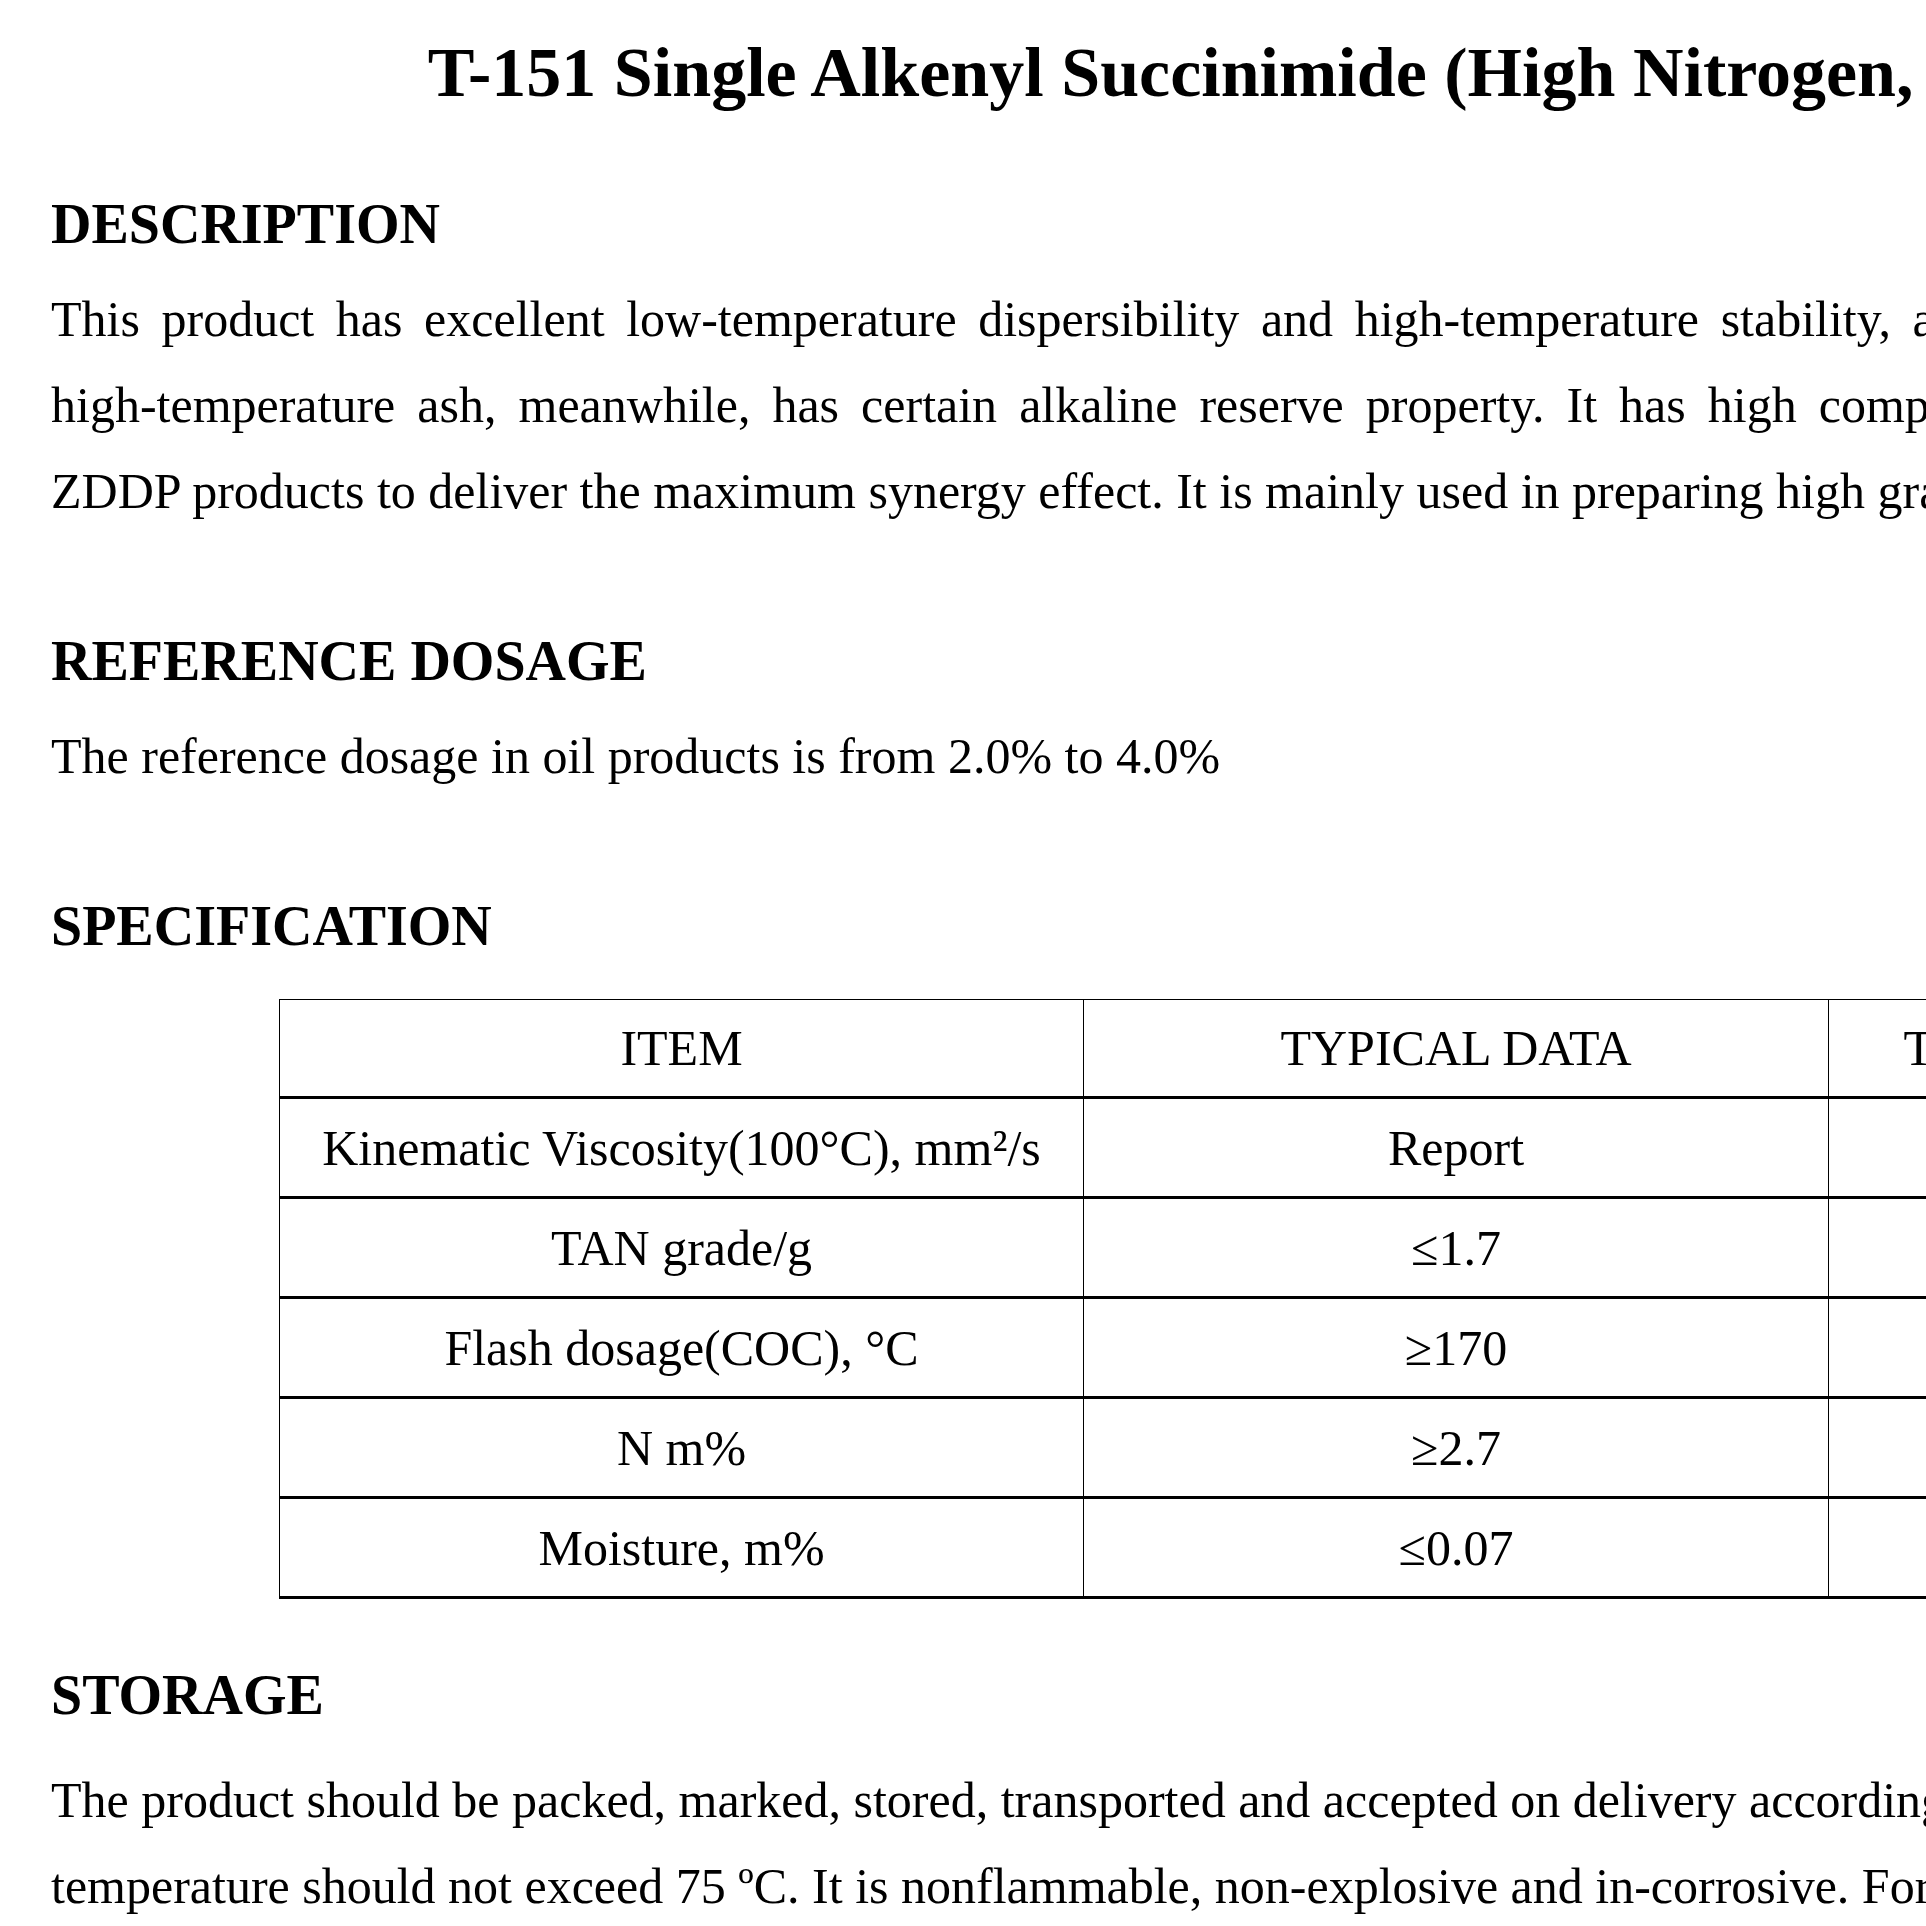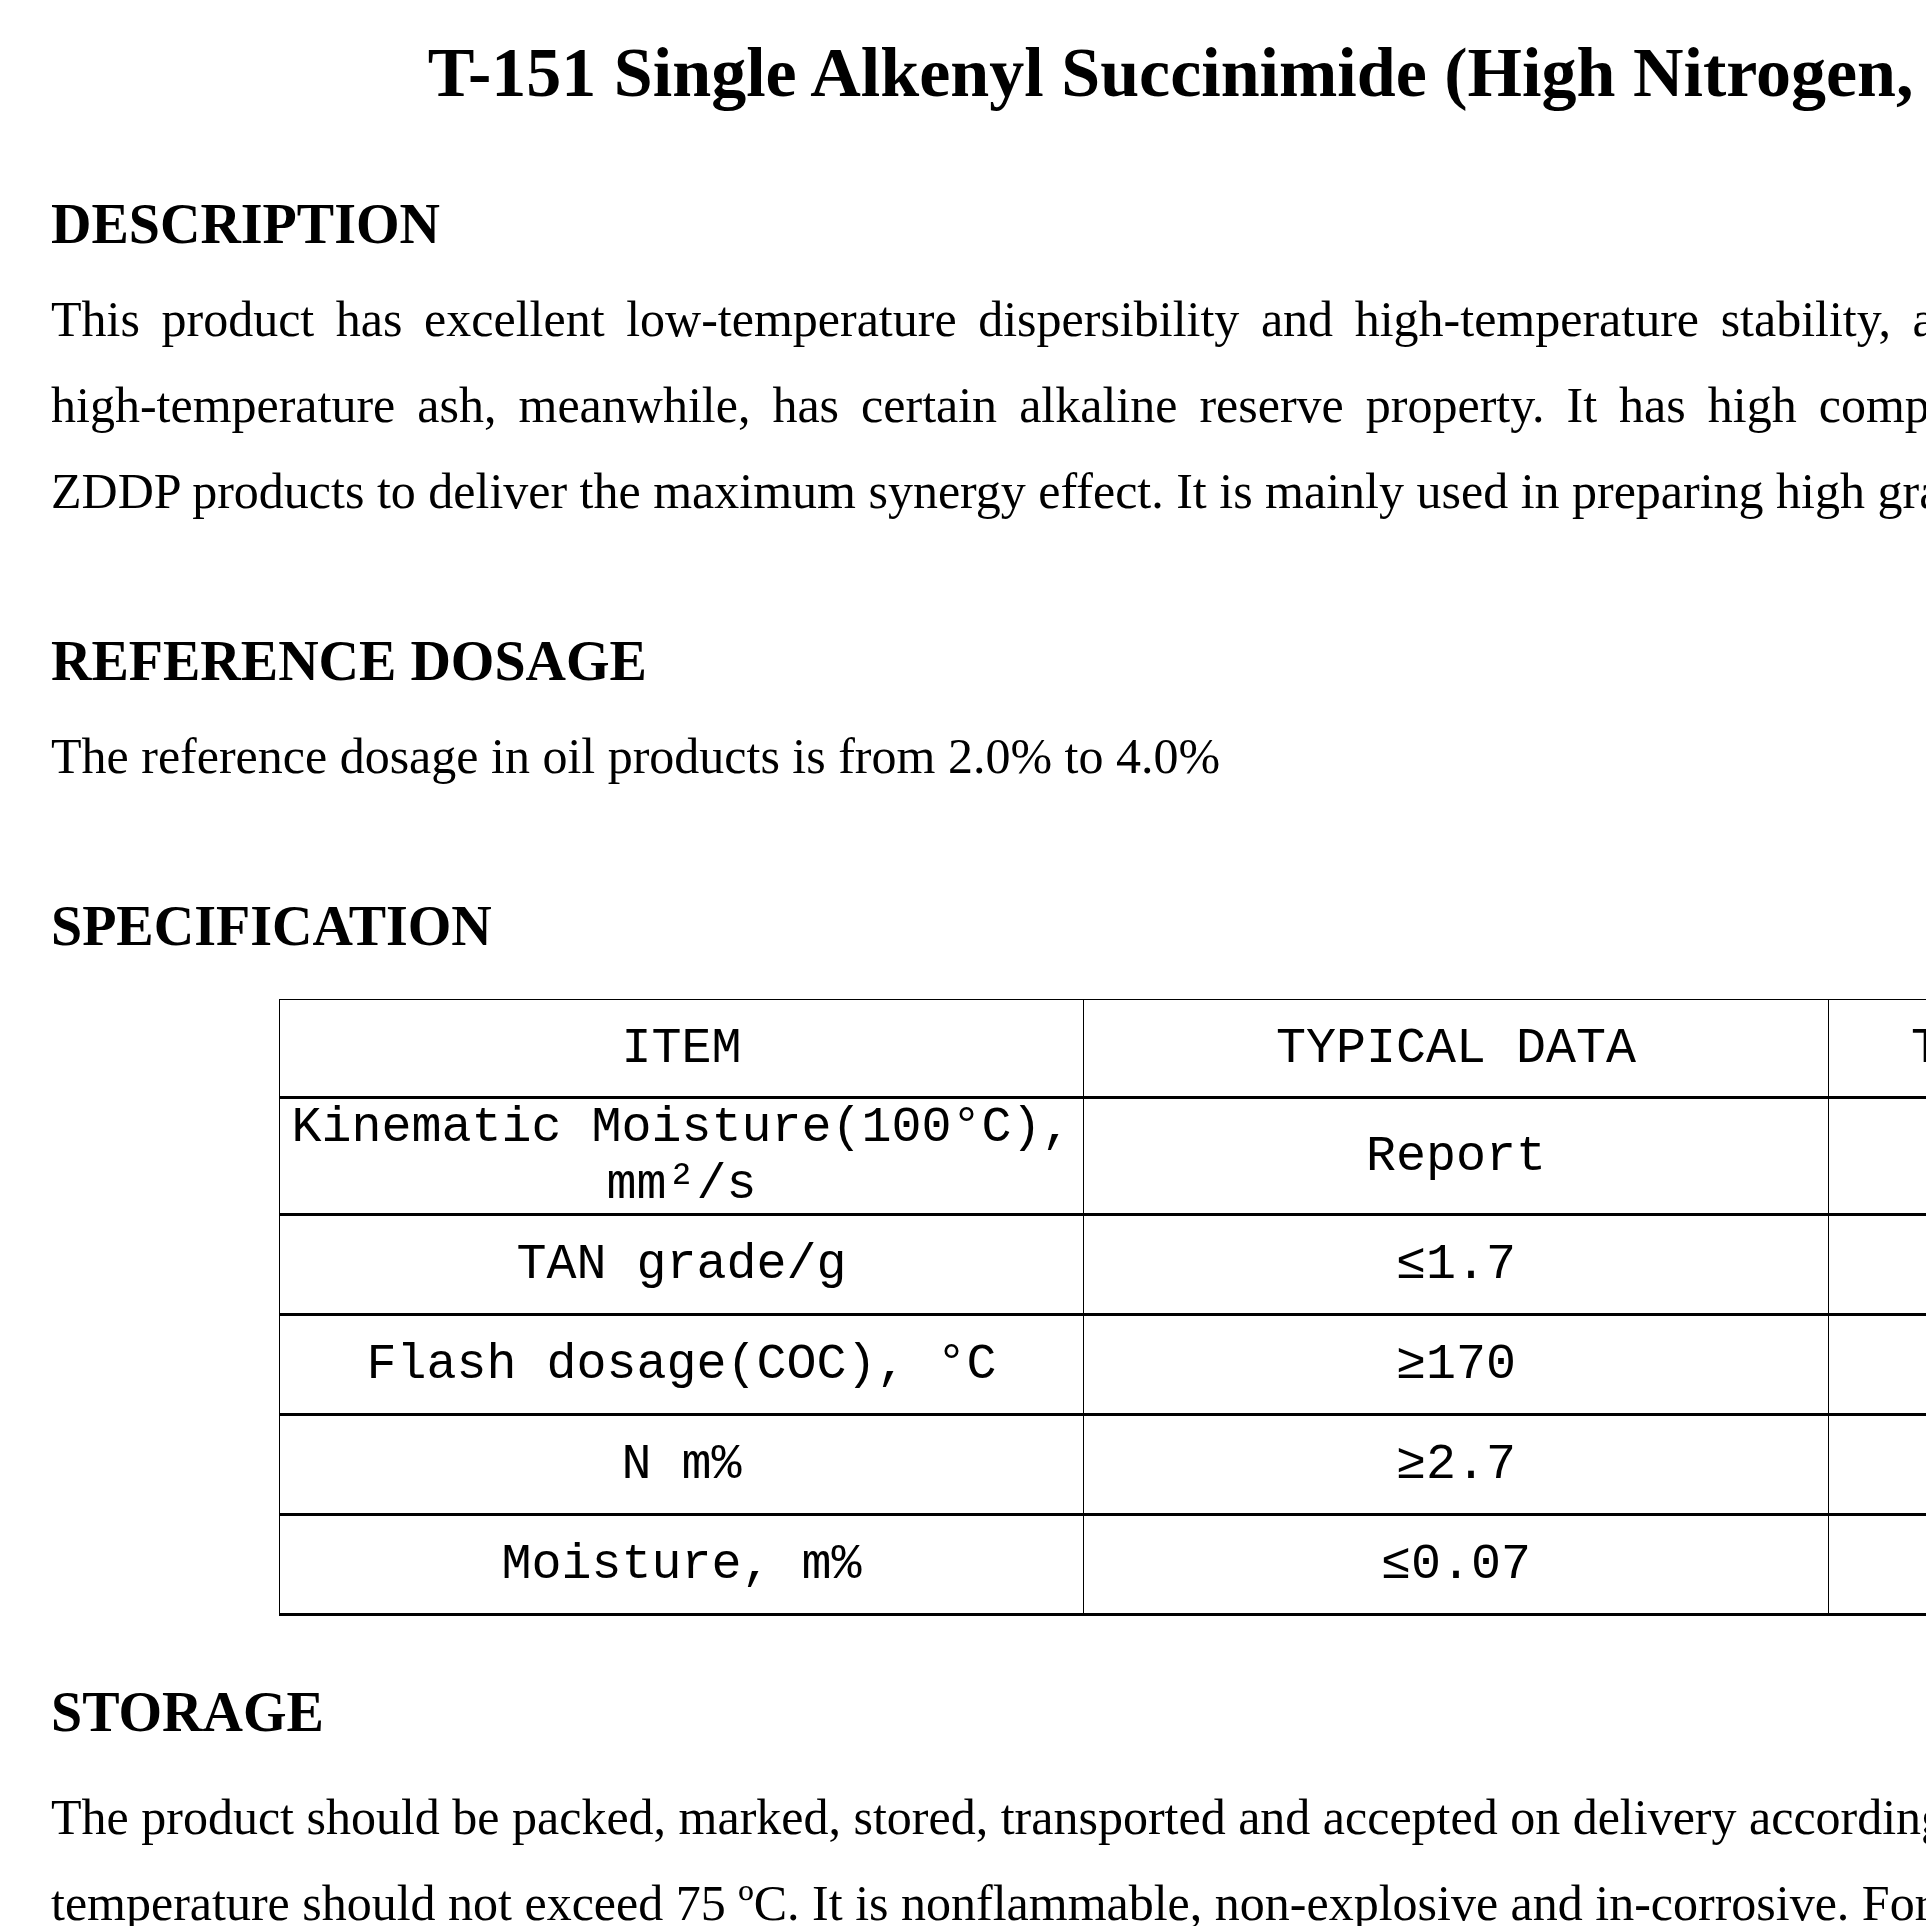--- a/index.html
+++ b/index.html
@@ -48,21 +48,20 @@
     width: 2044px;
   }
   th, td {
     border: 1.9px solid #000000;
     border-bottom-width: 3.5px;
     text-align: center;
     vertical-align: middle;
     font-size: 50px;
     font-weight: normal;
     padding: 0;
-    font-family: Liberation Mono, monospace;
   }
   tr.header-row th { height: 96px; }
   tr.data-row  td { height: 97px; }
 </style>
 </head>
 <body>
 
 <div class="page">
 
   <div class="doc-title">T-151 Single Alkenyl Succinimide (High Nitrogen, Ashless)</div>
@@ -87,21 +86,21 @@
       <col style="width:745px">
       <col style="width:495px">
     </colgroup>
     <tbody>
         <tr class="header-row">
           <th>ITEM</th>
           <th>TYPICAL DATA</th>
           <th>TEST METHOD</th>
         </tr>
         <tr class="data-row">
-          <td>Kinematic Moisture(100°C), mm²/s</td>
+          <td>Kinematic Viscosity(100°C), mm²/s</td>
           <td>Report</td>
           <td>GB/T265</td>
         </tr>
         <tr class="data-row">
           <td>TAN grade/g</td>
           <td>≤1.7</td>
           <td>GB/T264</td>
         </tr>
         <tr class="data-row">
           <td>Flash dosage(COC), °C</td>

